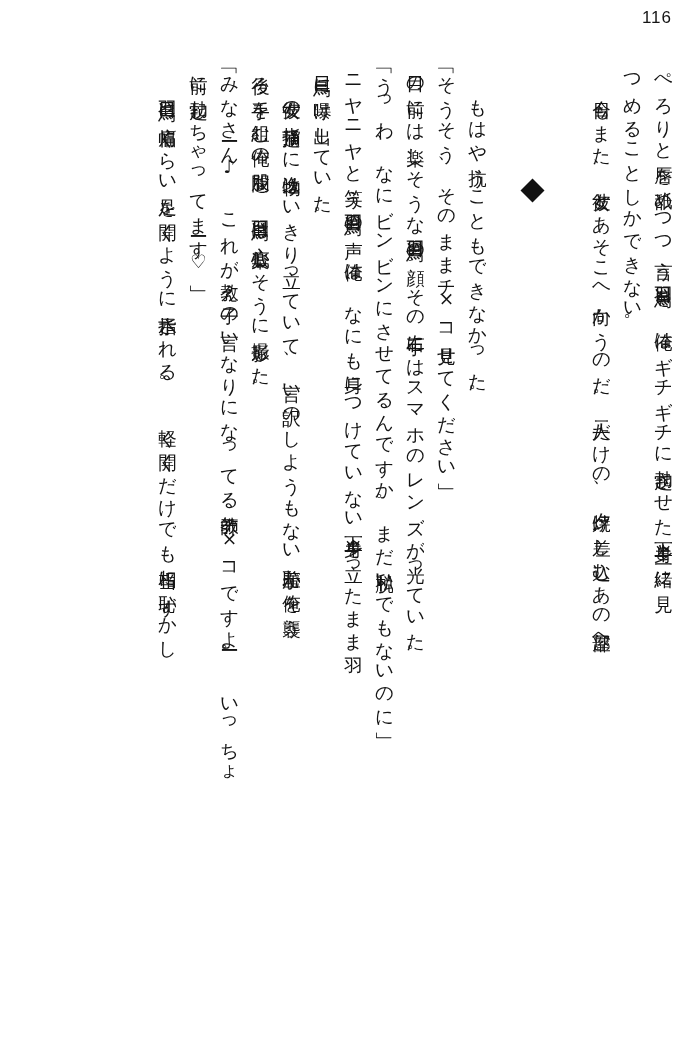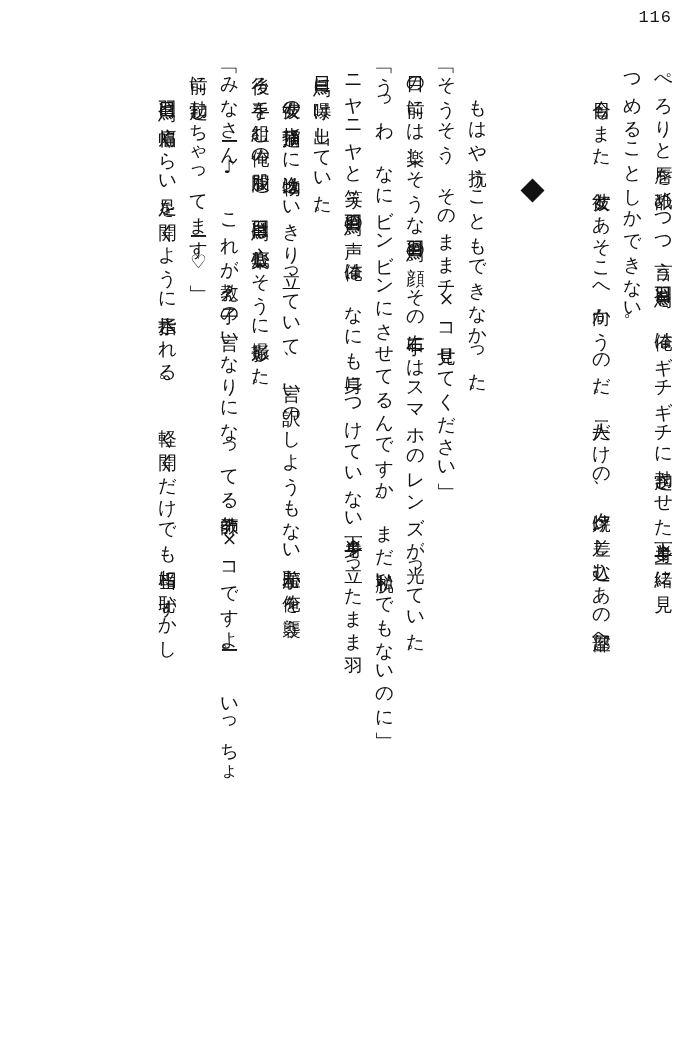--- a/index.html
+++ b/index.html
@@ -21,21 +21,21 @@
     height: 1050px;
     box-sizing: border-box;
   }
   .page-number {
     position: absolute;
     top: 8px;
     right: 28px;
     font-size: 17px;
     letter-spacing: 1px;
     color: #141414;
-    font-family: Liberation Mono, monospace;
+    font-family: Liberation Sans, sans-serif;
   }
   .text-body {
     position: absolute;
     top: 62px;
     right: 28px;
     left: 32px;
     bottom: 30px;
     display: flex;
     flex-direction: row-reverse;
     align-items: flex-start;

